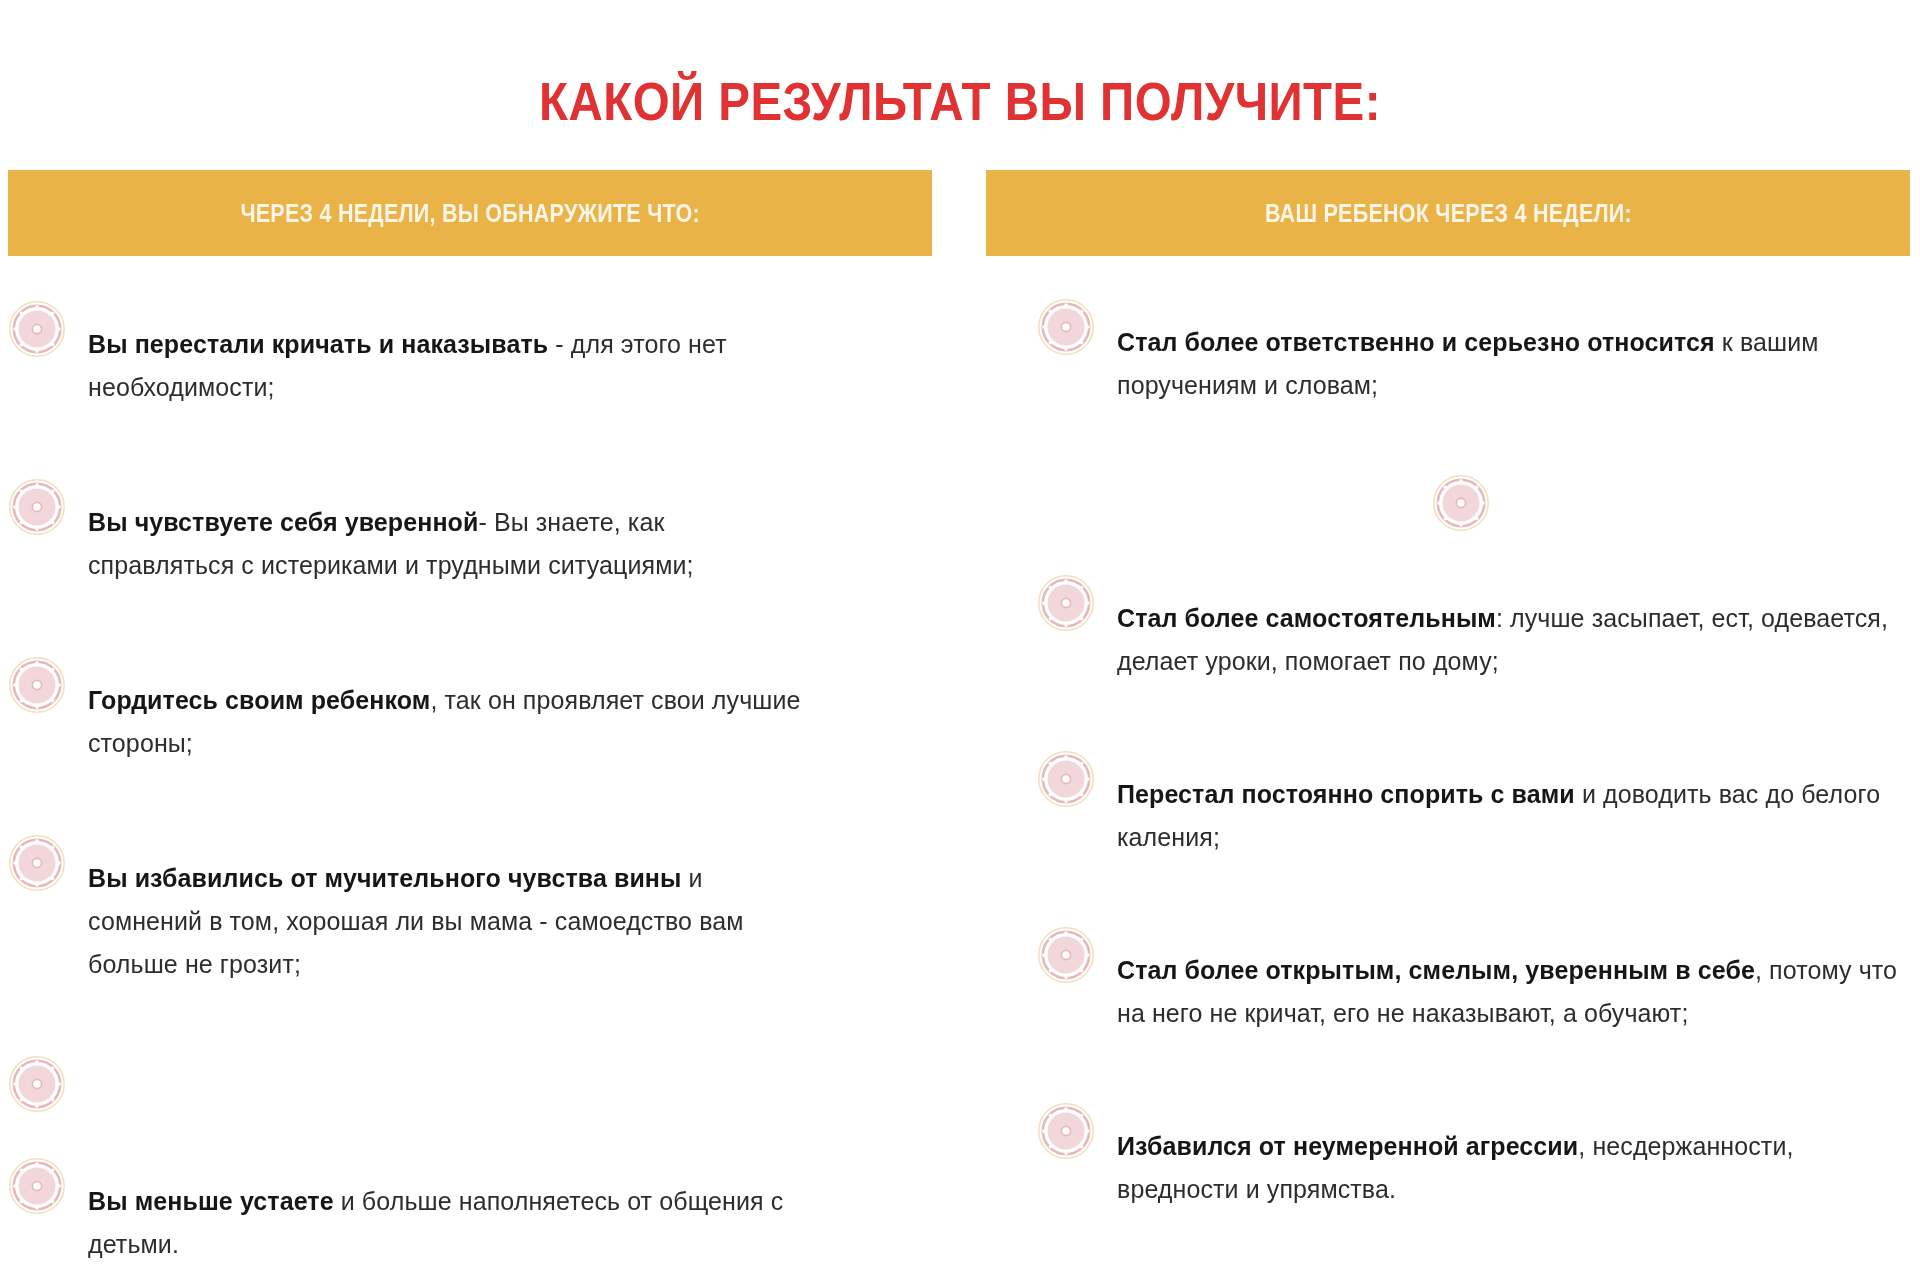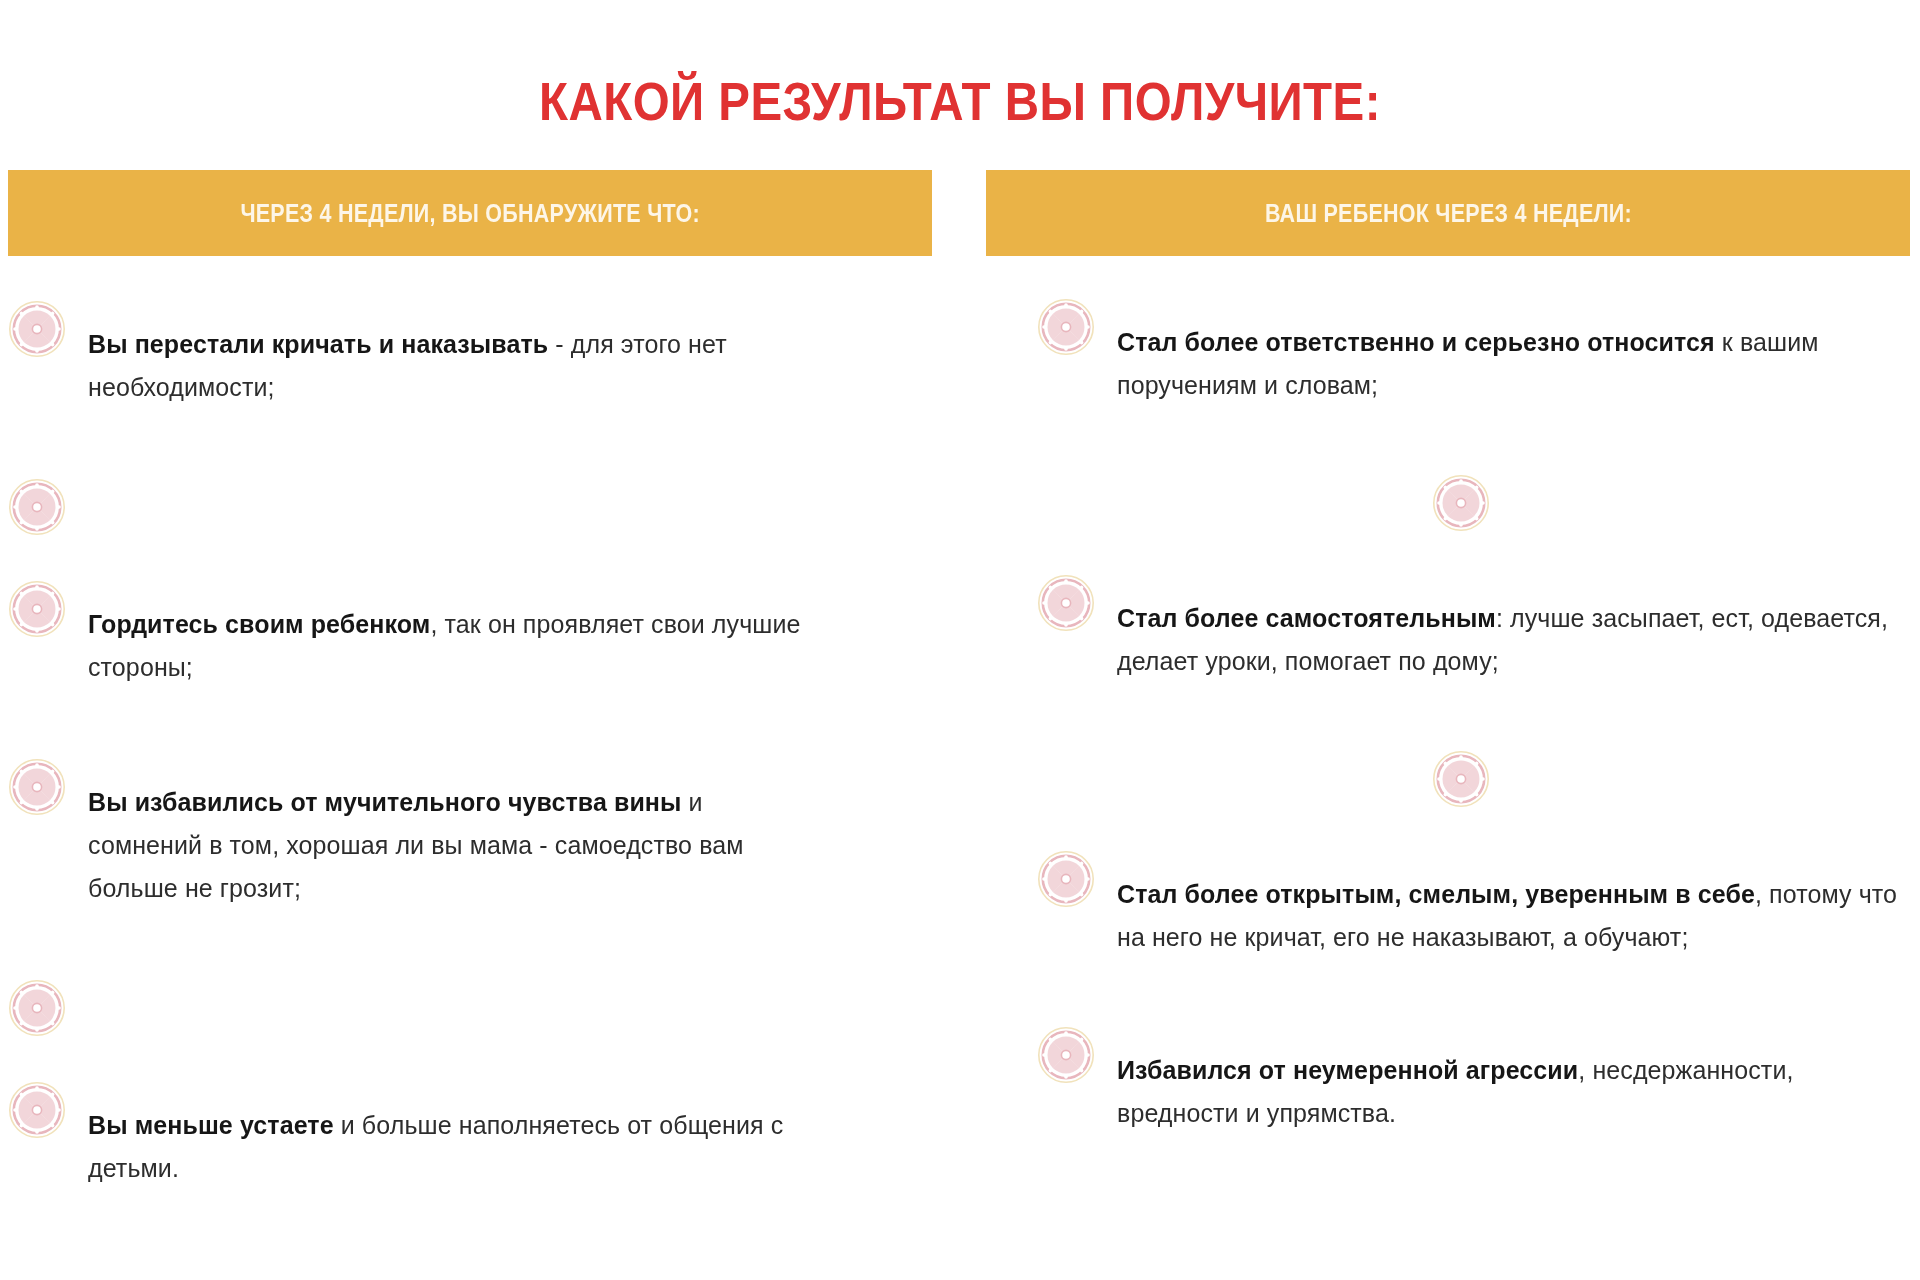--- a/index.html
+++ b/index.html
@@ -164,20 +164,23 @@
               <path d="M47.5 29 L32.5 29 A3.6 3.6 0 0 0 31.4 26.4 L42 15.8 A18.6 18.6 0 0 1 47.5 29 Z"></path>
               <path d="M47.5 29 A18.6 18.6 0 0 1 42 42.2 L31.4 31.6 A3.6 3.6 0 0 0 32.5 29 Z"></path>
               <path d="M29 47.5 L29 32.5 A3.6 3.6 0 0 0 31.6 31.4 L42.2 42 A18.6 18.6 0 0 1 29 47.5 Z"></path>
               <path d="M29 47.5 A18.6 18.6 0 0 1 15.8 42 L26.4 31.4 A3.6 3.6 0 0 0 29 32.5 Z"></path>
               <path d="M10.5 29 L25.5 29 A3.6 3.6 0 0 0 26.6 31.6 L16 42.2 A18.6 18.6 0 0 1 10.5 29 Z"></path>
               <path d="M10.5 29 A18.6 18.6 0 0 1 16 15.8 L26.6 26.4 A3.6 3.6 0 0 0 25.5 29 Z"></path>
             </g>
             <circle cx="29" cy="29" r="4.6" fill="#ffffff" stroke="#e8b6bd" stroke-width="1.6"></circle>
           </svg>
         </span>
+        <p class="benefit-text">
+          <b>Вы чувствуете себя уверенной</b><span>- Вы знаете, как справляться с истериками и трудными ситуациями;</span>
+        </p>
       </li>
 
       <li class="benefit-item">
         <span class="bullet-icon">
           <svg viewBox="0 0 58 58" width="58" height="58" aria-hidden="true">
             <circle cx="29" cy="29" r="27.2" fill="none" stroke="#f1e2bb" stroke-width="1.6"></circle>
             <circle cx="29" cy="29" r="23.2" fill="none" stroke="#e8b6bd" stroke-width="2.6"></circle>
             <g stroke="#ffffff" stroke-width="3.6" stroke-linecap="round">
               <line x1="29" y1="7" x2="29" y2="51"></line>
               <line x1="7" y1="29" x2="51" y2="29"></line>
@@ -396,20 +399,23 @@
               <path d="M47.5 29 L32.5 29 A3.6 3.6 0 0 0 31.4 26.4 L42 15.8 A18.6 18.6 0 0 1 47.5 29 Z"></path>
               <path d="M47.5 29 A18.6 18.6 0 0 1 42 42.2 L31.4 31.6 A3.6 3.6 0 0 0 32.5 29 Z"></path>
               <path d="M29 47.5 L29 32.5 A3.6 3.6 0 0 0 31.6 31.4 L42.2 42 A18.6 18.6 0 0 1 29 47.5 Z"></path>
               <path d="M29 47.5 A18.6 18.6 0 0 1 15.8 42 L26.4 31.4 A3.6 3.6 0 0 0 29 32.5 Z"></path>
               <path d="M10.5 29 L25.5 29 A3.6 3.6 0 0 0 26.6 31.6 L16 42.2 A18.6 18.6 0 0 1 10.5 29 Z"></path>
               <path d="M10.5 29 A18.6 18.6 0 0 1 16 15.8 L26.6 26.4 A3.6 3.6 0 0 0 25.5 29 Z"></path>
             </g>
             <circle cx="29" cy="29" r="4.6" fill="#ffffff" stroke="#e8b6bd" stroke-width="1.6"></circle>
           </svg>
         </span>
+        <p class="benefit-text">
+          <b>Перестал постоянно спорить с вами</b><span> и доводить вас до белого каления;</span>
+        </p>
       </li>
 
       <li class="benefit-item">
         <span class="bullet-icon">
           <svg viewBox="0 0 58 58" width="58" height="58" aria-hidden="true">
             <circle cx="29" cy="29" r="27.2" fill="none" stroke="#f1e2bb" stroke-width="1.6"></circle>
             <circle cx="29" cy="29" r="23.2" fill="none" stroke="#e8b6bd" stroke-width="2.6"></circle>
             <g stroke="#ffffff" stroke-width="3.6" stroke-linecap="round">
               <line x1="29" y1="7" x2="29" y2="51"></line>
               <line x1="7" y1="29" x2="51" y2="29"></line>

